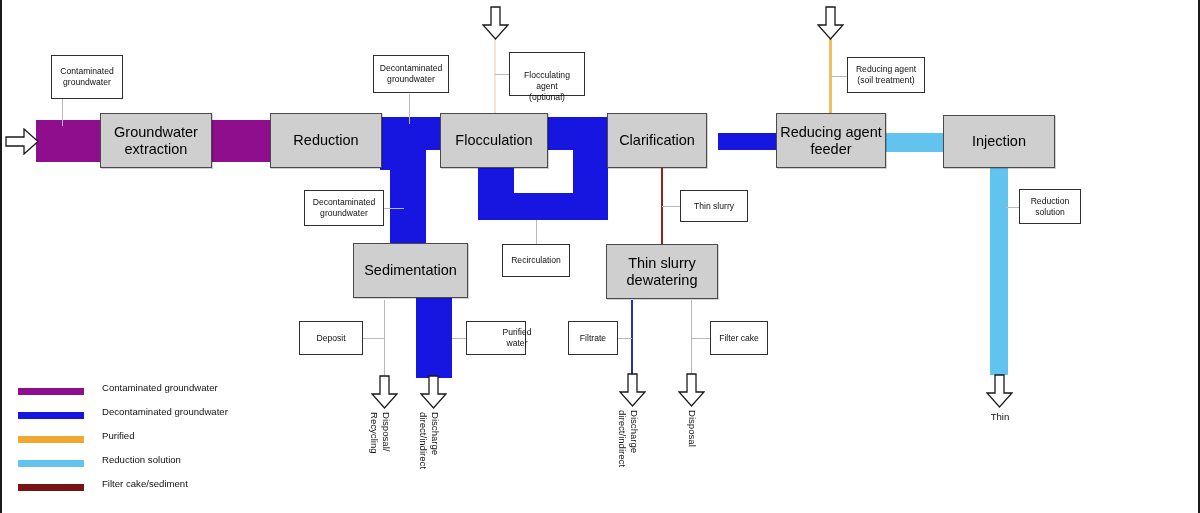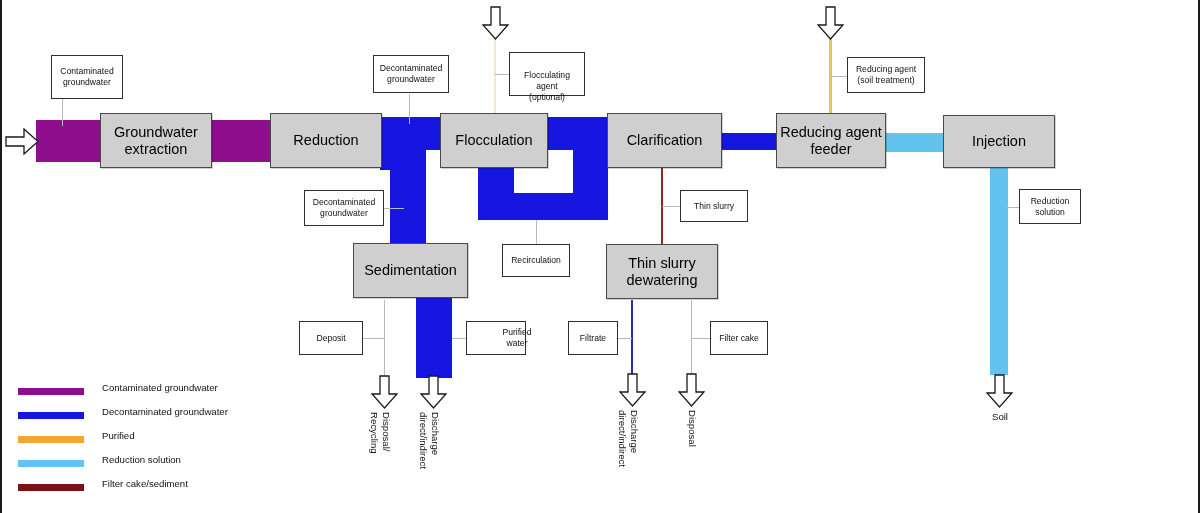--- a/index.html
+++ b/index.html
@@ -87,21 +87,21 @@
   </div>
 
   <div class="pbox" style="left:270px;top:113px;width:112px;height:55px;">
     <span style="white-space:pre-line;">Reduction</span>
   </div>
 
   <div class="pbox" style="left:440px;top:113px;width:108px;height:55px;">
     <span style="white-space:pre-line;text-align:right;">Flocculation</span>
   </div>
 
-  <div class="pbox" style="left:607px;top:113px;width:115px;height:55px;align-items:center;">
+  <div class="pbox" style="left:607px;top:113px;width:100px;height:55px;align-items:center;">
     <span style="white-space:pre-line;">Clarification</span>
   </div>
 
   <div class="pbox" style="left:776px;top:113px;width:110px;height:55px;">
     <span style="white-space:pre-line;">Reducing agent
 feeder</span>
   </div>
 
   <div class="pbox" style="left:943px;top:115px;width:112px;height:53px;">
     <span style="white-space:pre-line;">Injection</span>
@@ -208,21 +208,21 @@
 Recycling</div>
 
   <div class="alab" style="left:441px;top:412px;">Discharge
 direct/indirect</div>
 
   <div class="alab" style="left:640px;top:410px;">Discharge
 direct/indirect</div>
 
   <div class="alab" style="left:698px;top:410px;">Disposal</div>
 
-  <div class="alab-h" style="left:970px;top:411px;width:60px;">Soil</div>
+  <div class="alab-h" style="left:970px;top:411px;width:60px;">Thin</div>
 
   <div class="legend">
     <div class="lrow">
       <div class="lswatch" style="background:#8E0E8E;"></div>
       <div class="ltext">Contaminated groundwater</div>
     </div>
     <div class="lrow">
       <div class="lswatch" style="background:#1616E0;"></div>
       <div class="ltext">Decontaminated groundwater</div>
     </div>

